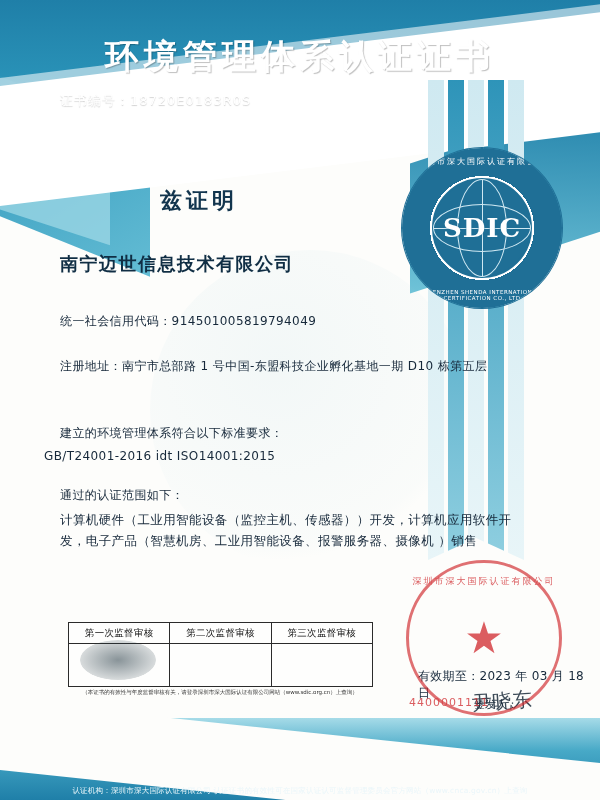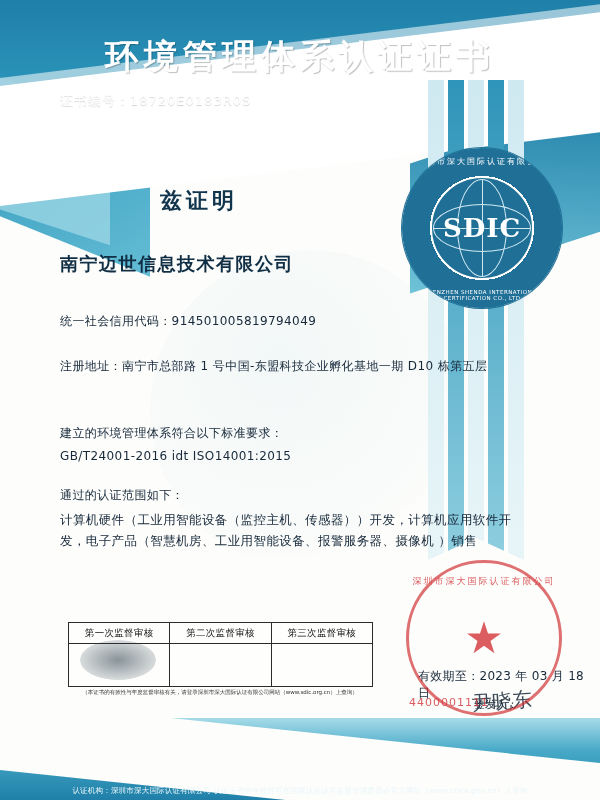--- a/index.html
+++ b/index.html
@@ -266,21 +266,21 @@
     font-size: 12px;
     line-height: 23px;
     letter-spacing: .4px;
   }
   .std-head {
     left: 60px; top: 425px;
     font-size: 12px;
     letter-spacing: .4px;
   }
   .std-value {
-    left: 60px; top: 449px;
+    left: 44px; top: 449px;
     font-size: 12px;
     letter-spacing: .4px;
   }
   .scope-head {
     left: 60px; top: 487px;
     font-size: 12px;
     letter-spacing: .4px;
   }
   .scope-body {
     left: 60px; top: 509px;

